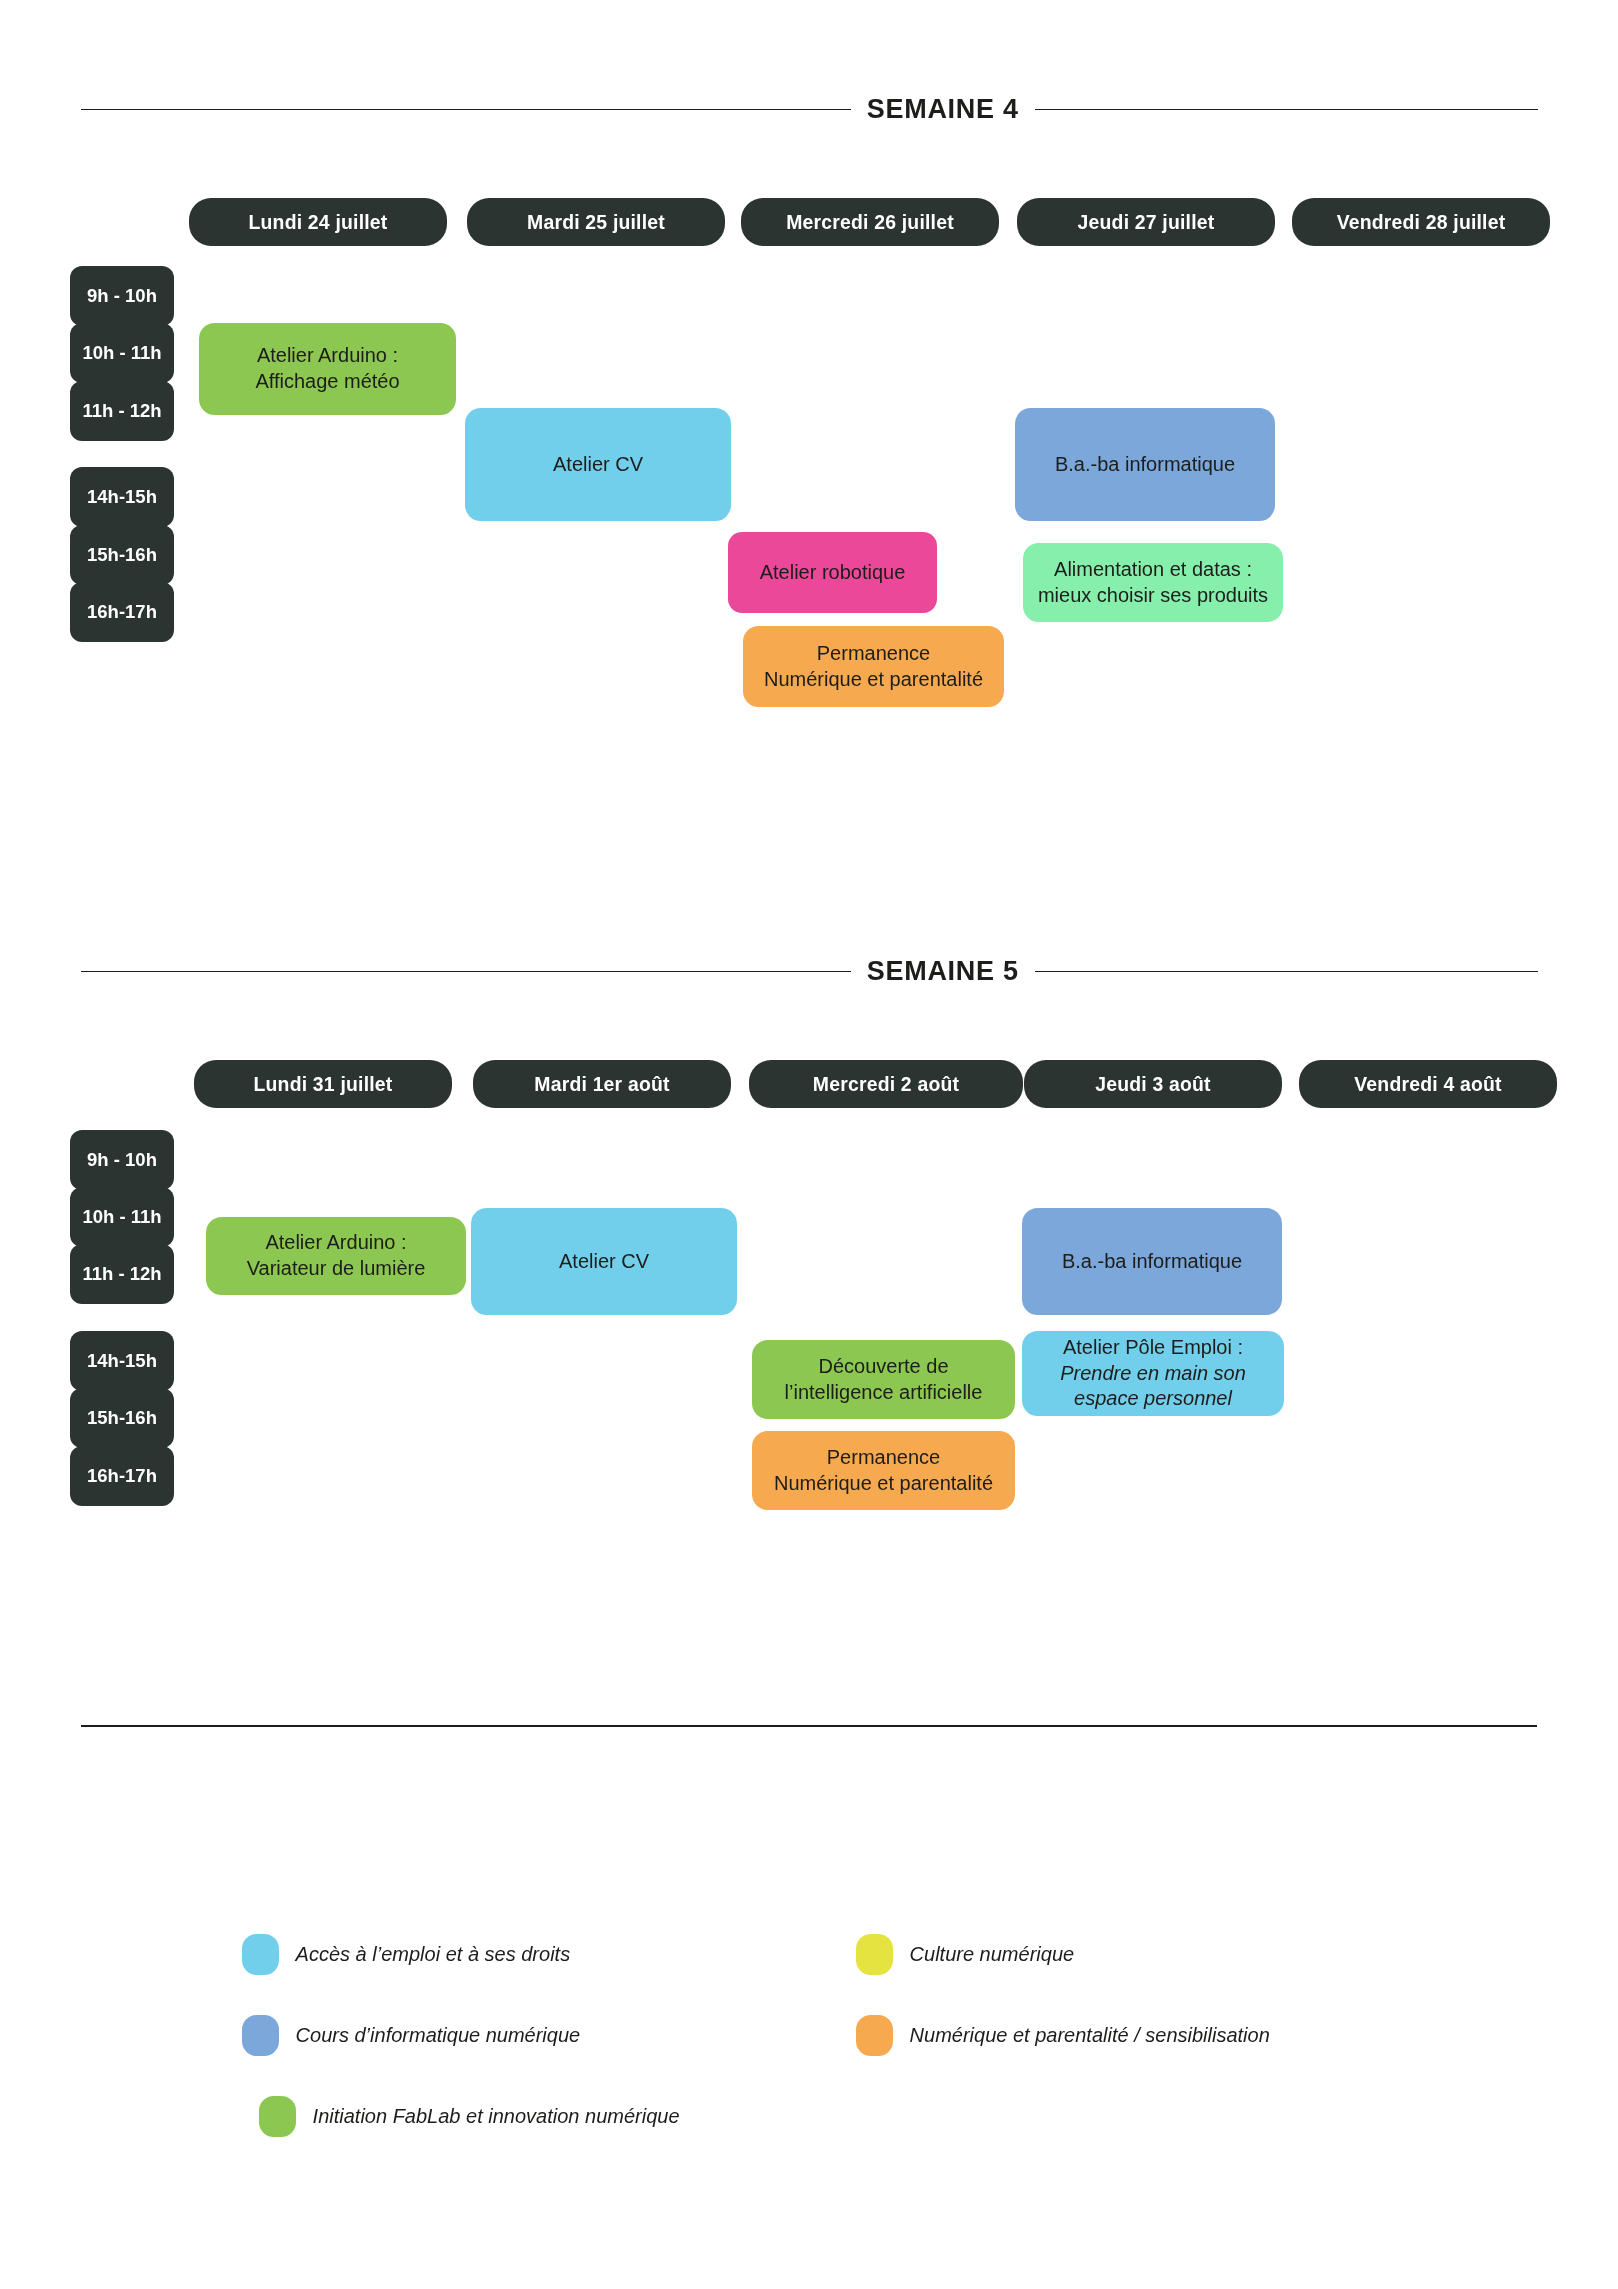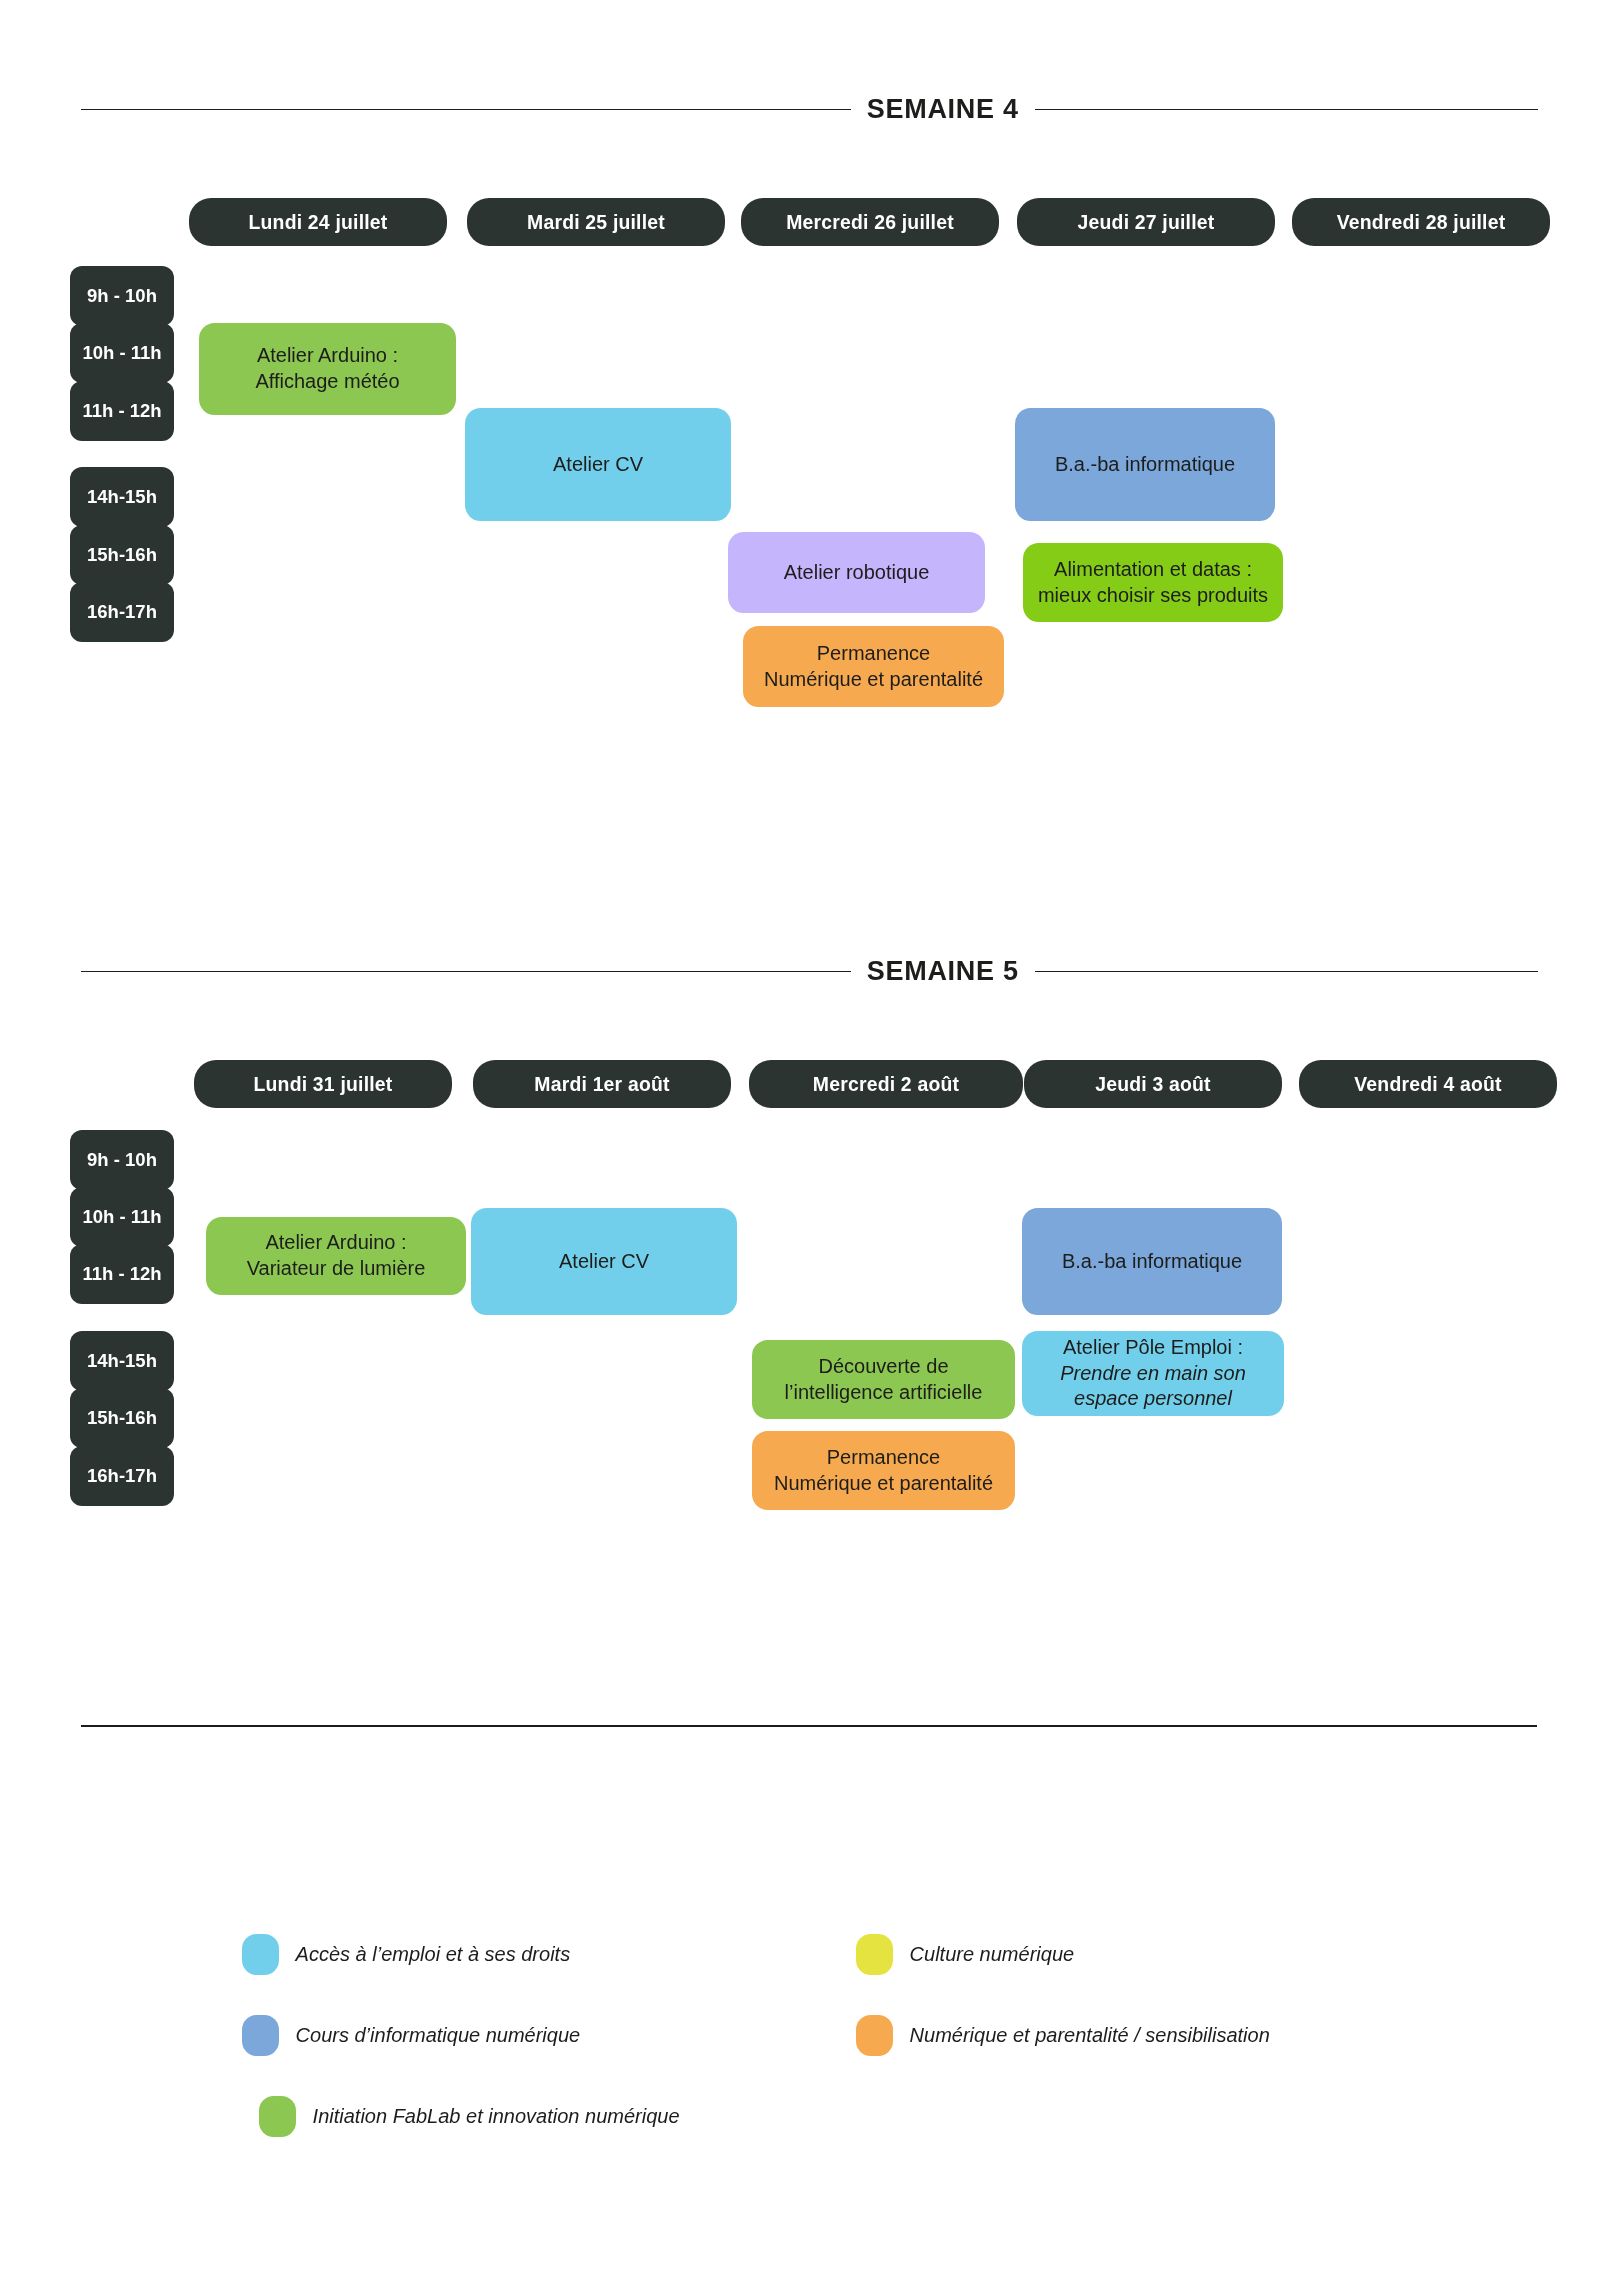--- a/index.html
+++ b/index.html
@@ -188,25 +188,25 @@
     </div>
 
     <div class="event" style="left:465px;top:319px;width:266px;height:113px;background:#72cfeb;">
       <span>Atelier CV</span>
     </div>
 
     <div class="event" style="left:1015px;top:319px;width:260px;height:113px;background:#7ba7da;">
       <span>B.a.-ba informatique</span>
     </div>
 
-    <div class="event" style="left:728px;top:443px;width:257px;height:81px;background:#c4b5fd;">
+    <div class="event" style="left:728px;top:443px;width:209px;height:81px;background:#ec4899;border-radius:14px;">
       <span>Atelier robotique</span>
     </div>
 
-    <div class="event" style="left:1023px;top:454px;width:260px;height:79px;background:#84cc16;">
+    <div class="event" style="left:1023px;top:454px;width:260px;height:79px;background:#86efac;">
       <span>
         <span>Alimentation et datas :</span><br>
         <span>mieux choisir ses produits</span>
       </span>
     </div>
 
     <div class="event" style="left:743px;top:537px;width:261px;height:81px;background:#f6a94e;">
       <span>
         <span>Permanence</span><br>
         <span>Numérique et parentalité</span>

